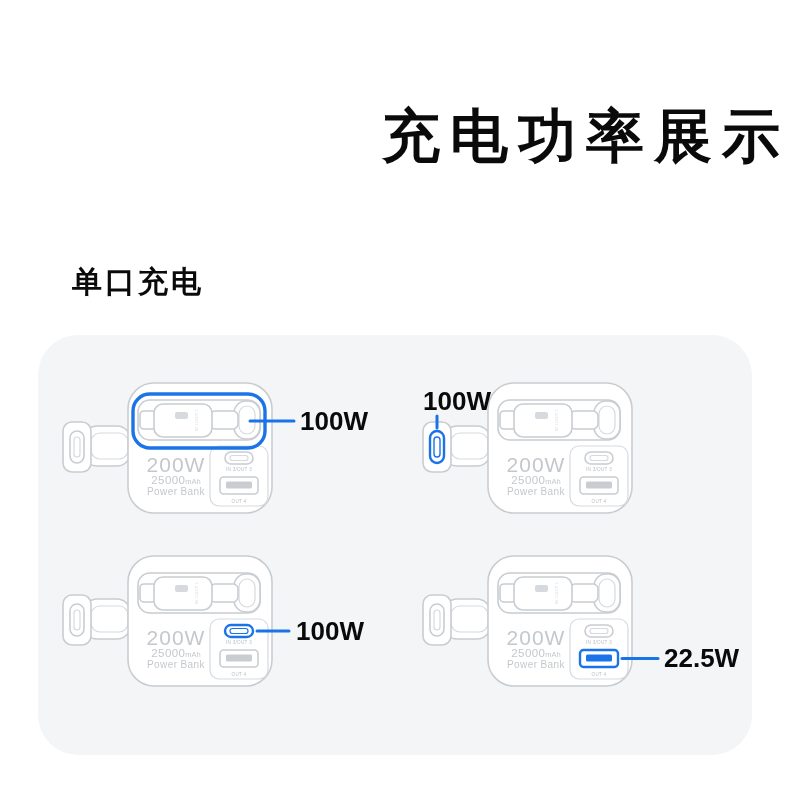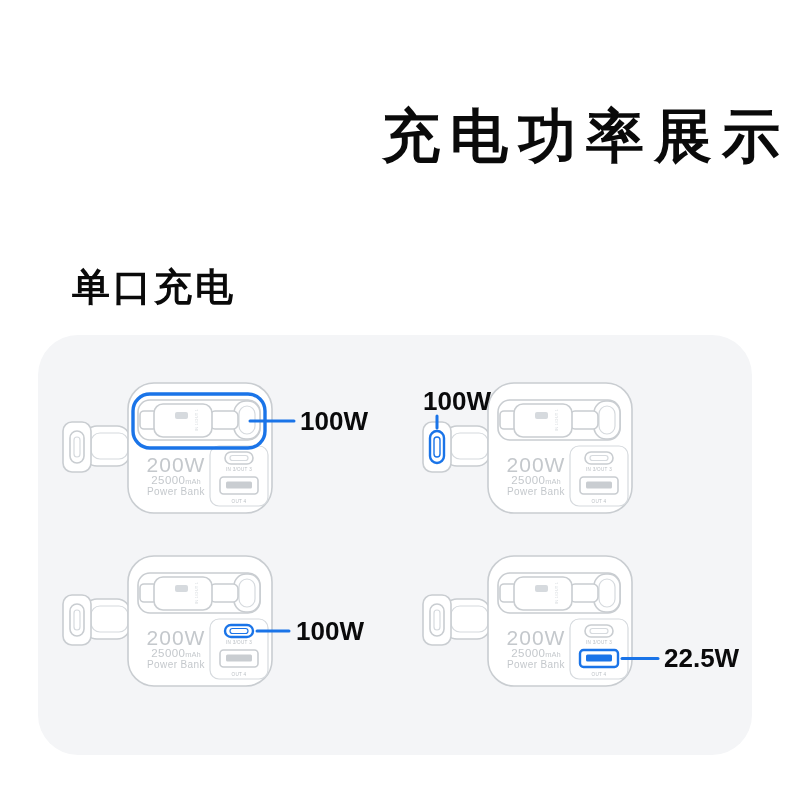--- a/index.html
+++ b/index.html
@@ -1,18 +1,18 @@
 <!DOCTYPE html>
 <html style="--accent: #1a74e8; --page-bg: #ffffff; --panel-bg: #f4f5f7; --outline: #c9cdd1; --outline-light: #d6dade; --device-text: #c4c8cc; --label-gray: #b9bec3; --power-text: #0a0a0b; --title-color: #0a0a0a;"><head>
 <meta charset="utf-8">
 <style>
   html,body{margin:0;padding:0;background:#fff;}
   .page{position:relative;width:790px;height:786px;overflow:hidden;background:var(--page-bg,#fff);font-family:"Liberation Sans",sans-serif;}
   .title{position:absolute;top:98px;left:0;width:100%;margin:0;text-align:right;font-size:58px;font-weight:800;letter-spacing:10px;color:var(--title-color,#0a0a0a);}
-  .subtitle{position:absolute;top:262px;left:72px;margin:0;font-size:38px;font-weight:700;letter-spacing:3px;color:var(--title-color,#0a0a0a);}
+  .subtitle{position:absolute;top:262px;left:72px;margin:0;font-size:30px;font-weight:700;letter-spacing:3px;color:var(--title-color,#0a0a0a);}
   .panel{position:absolute;top:335px;left:38px;width:714px;height:420px;border-radius:40px;background:var(--panel-bg,#f4f5f7);}
   .device-slot{position:absolute;width:330px;height:150px;}
   .pos-0{left:22px;top:45px;}
   .pos-1{left:382px;top:45px;}
   .pos-2{left:22px;top:218px;}
   .pos-3{left:382px;top:218px;}
   svg.device{width:330px;height:150px;display:block;overflow:visible;}
   .device text{font-family:"Liberation Sans",sans-serif;}
   .outline{fill:#ffffff;stroke:var(--outline,#c9cdd1);stroke-width:1.6;}
   .outline-thin{fill:none;stroke:var(--outline-light,#d6dade);stroke-width:1.2;}

